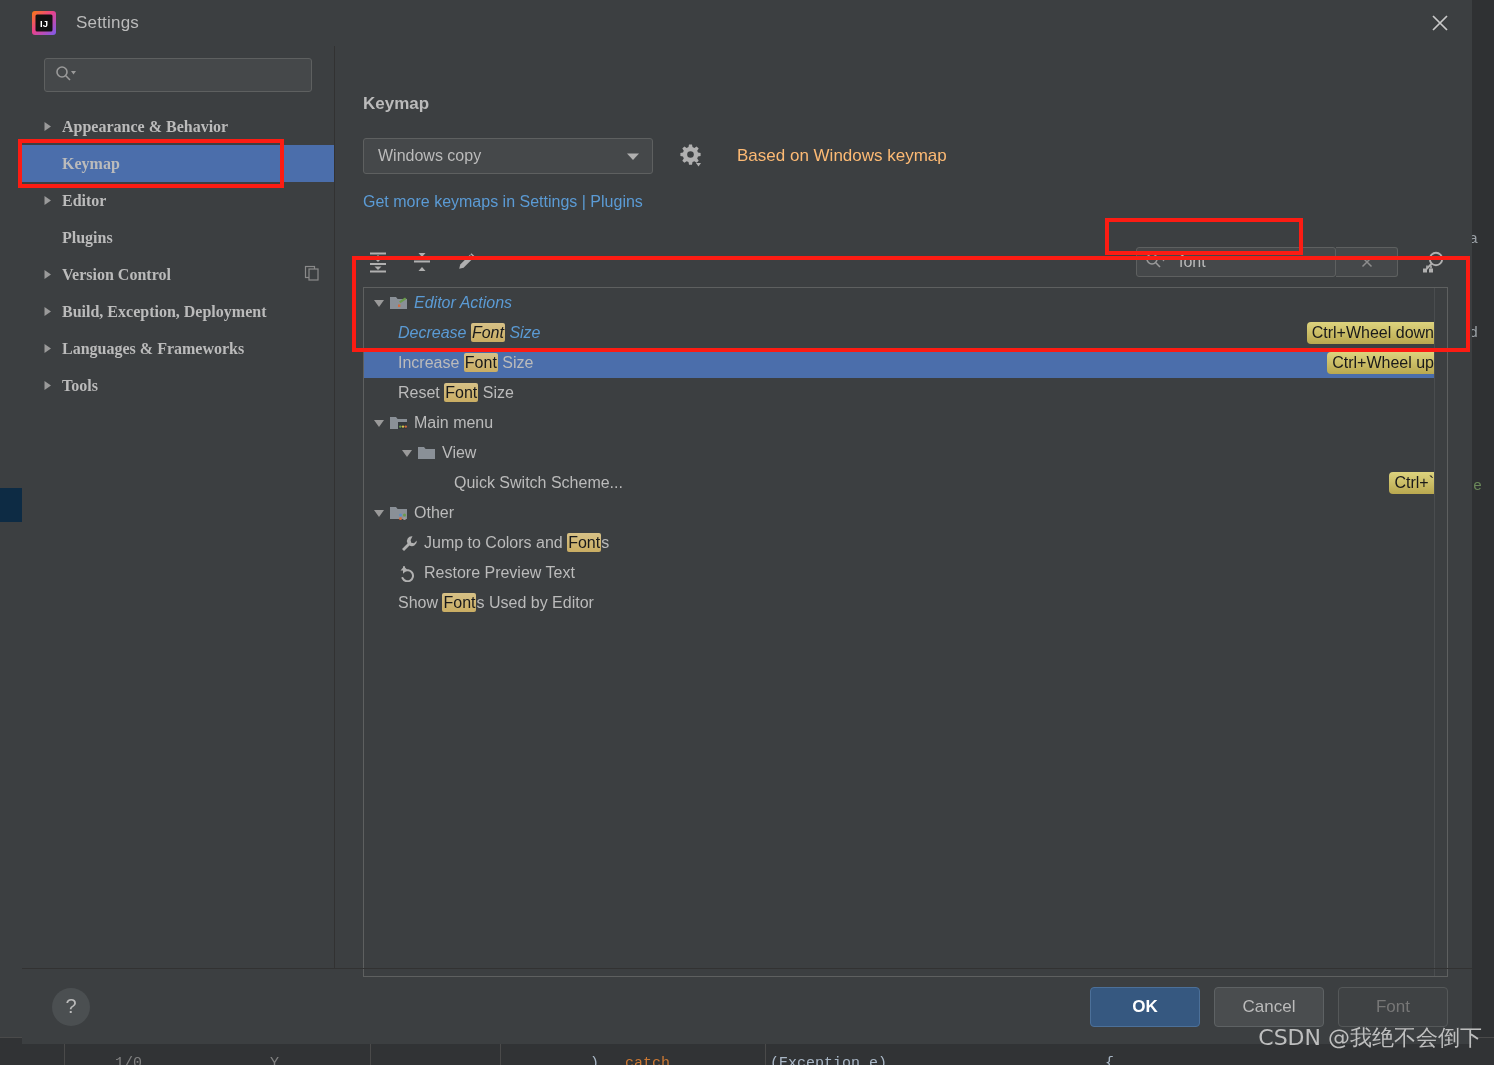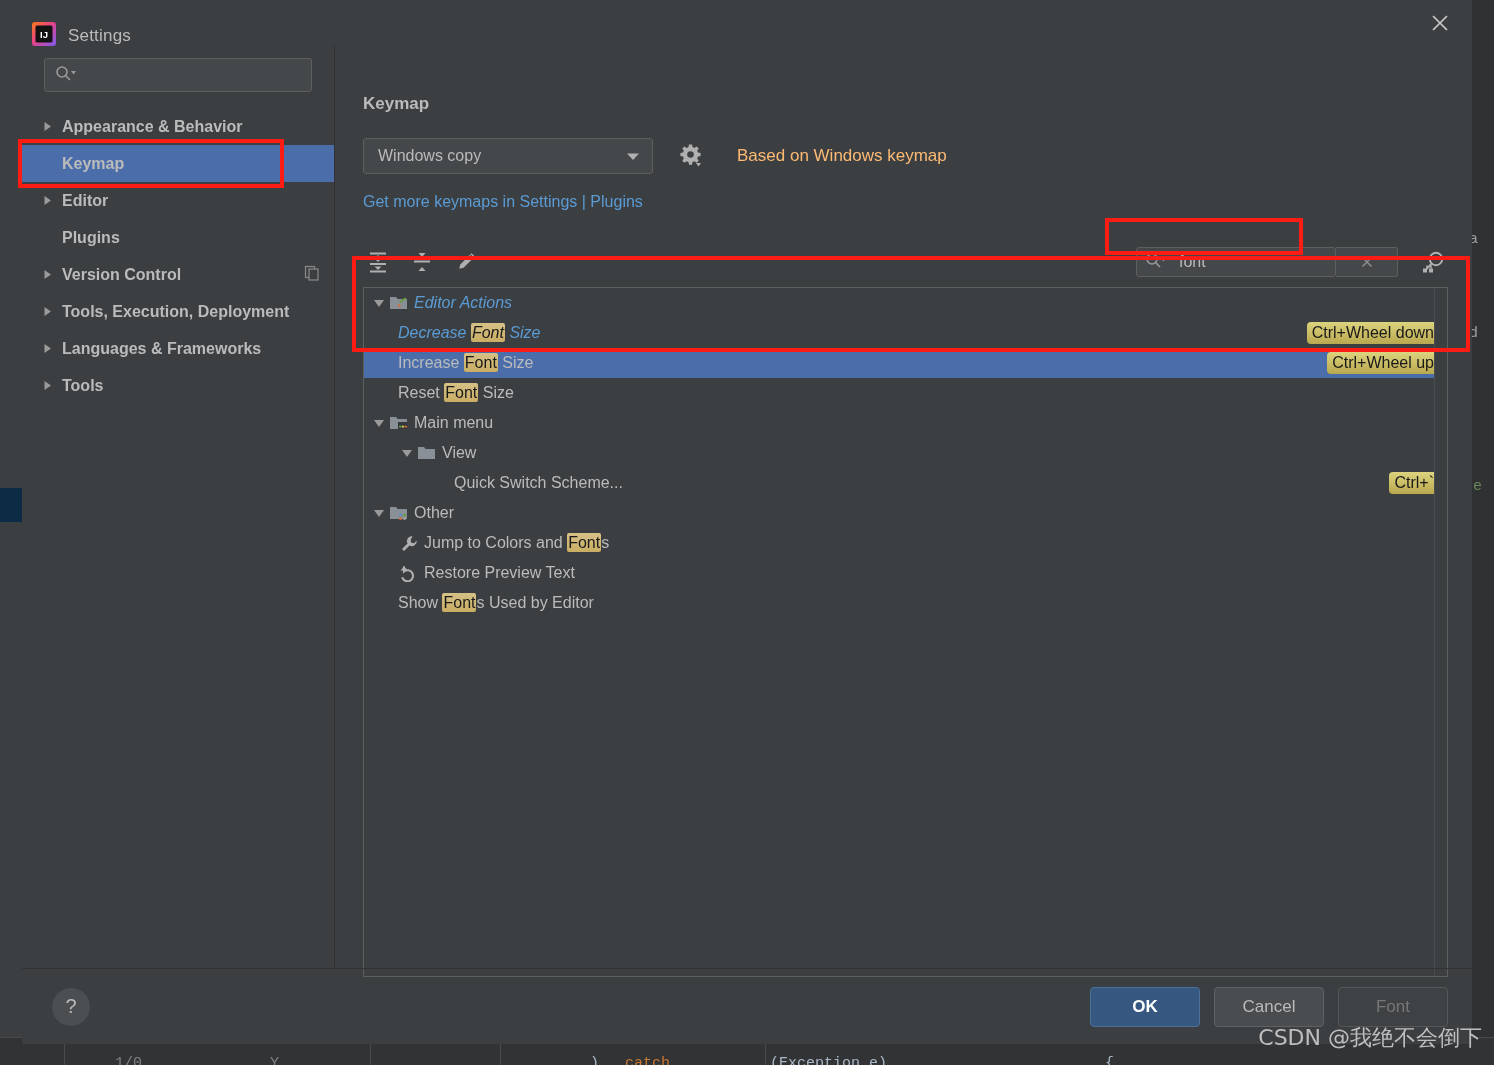--- a/index.html
+++ b/index.html
@@ -43,24 +43,25 @@
   
   #settings-dialog {
     position:absolute; left:22px; top:0; width:1450px; height:1044px;
     background:#3c3f41;
     display:flex; flex-direction:column;
   }
 
   
   #title-bar {
     height:46px; flex:0 0 46px;
-    display:flex; align-items:flex-end;
+    display:flex; align-items:center;
     background:#3c3f41;
     padding-left:10px;
     position:relative;
+    gap:8px;
   }
   #app-logo { width:24px; height:24px; position:relative; margin-right:12px; flex:0 0 24px; }
   #app-logo svg { display:block; }
   #dialog-title { font-size:17px; color:#bbbbbb; letter-spacing:.2px; }
   #close-button {
     position:absolute; right:4px; top:0; width:56px; height:46px;
     display:flex; align-items:center; justify-content:center;
     cursor:pointer;
   }
   #close-button svg { display:block; }
@@ -90,21 +91,21 @@
   .sb-item.bold { font-weight:bold; }
   .sb-item.selected { background:#4b6eab; }
   .sb-arrow {
     width:16px; flex:0 0 16px; margin-right:6px;
     display:flex; align-items:center; justify-content:center;
   }
   .sb-arrow.empty { visibility:hidden; }
   .sb-arrow svg { display:block; }
   .sb-label { white-space:nowrap; }
   .sb-copy-icon { position:absolute; right:14px; top:50%; transform:translateY(-50%); }
-  #sidebar-list { margin-top:16px; }
+  #sidebar-list { margin-top:16px;font-family:Liberation Serif, serif; }
 
   
   #content {
     flex:1; min-width:0; background:#3c3f41;
     padding:48px 24px 0 28px;
     position:relative;
   }
   #keymap-heading { font-size:17px; font-weight:bold; color:#bbbbbb; margin-bottom:24px; }
 
   #keymap-row { display:flex; align-items:center; gap:0; }
@@ -333,21 +334,21 @@
             </svg>
           </span>
         </div>
 
         <div class="sb-item bold">
           <span class="sb-arrow">
             <svg width="10" height="11" viewBox="0 0 10 11">
                 <path d="M1.5 1 L8 5.5 L1.5 10 Z" fill="#9a9a9a"></path>
               </svg>
           </span>
-          <span class="sb-label">Tools, Execution, Deployment</span>
+          <span class="sb-label">Build, Exception, Deployment</span>
         </div>
 
         <div class="sb-item bold">
           <span class="sb-arrow">
             <svg width="10" height="11" viewBox="0 0 10 11">
                 <path d="M1.5 1 L8 5.5 L1.5 10 Z" fill="#9a9a9a"></path>
               </svg>
           </span>
           <span class="sb-label">Languages &amp; Frameworks</span>
         </div>

